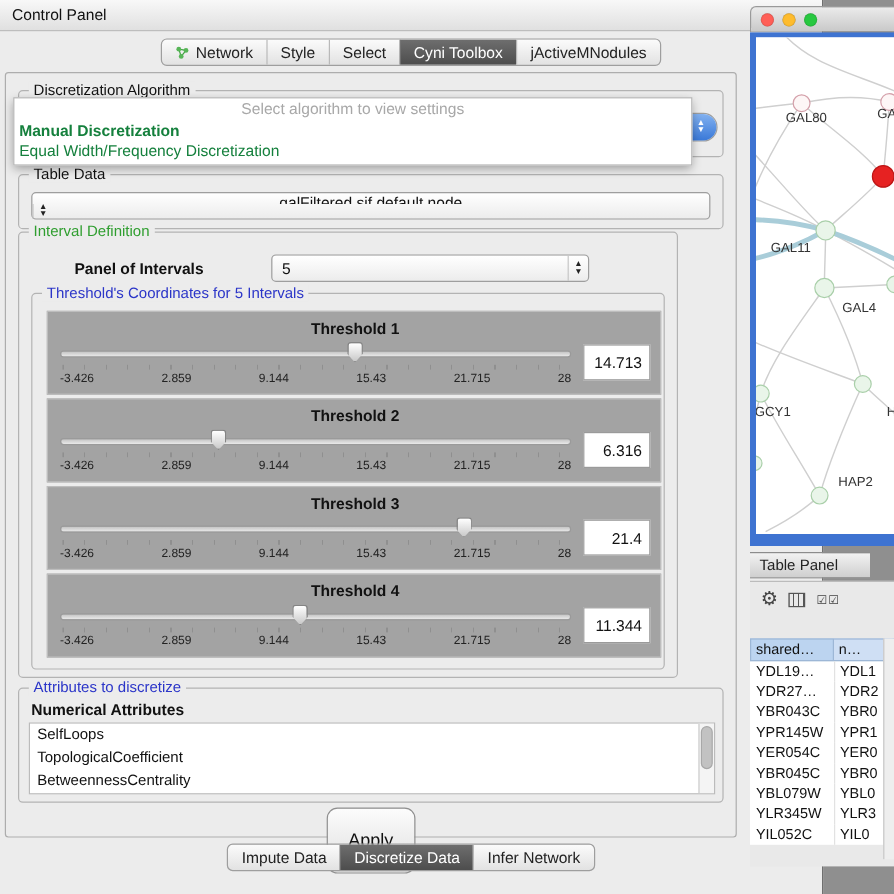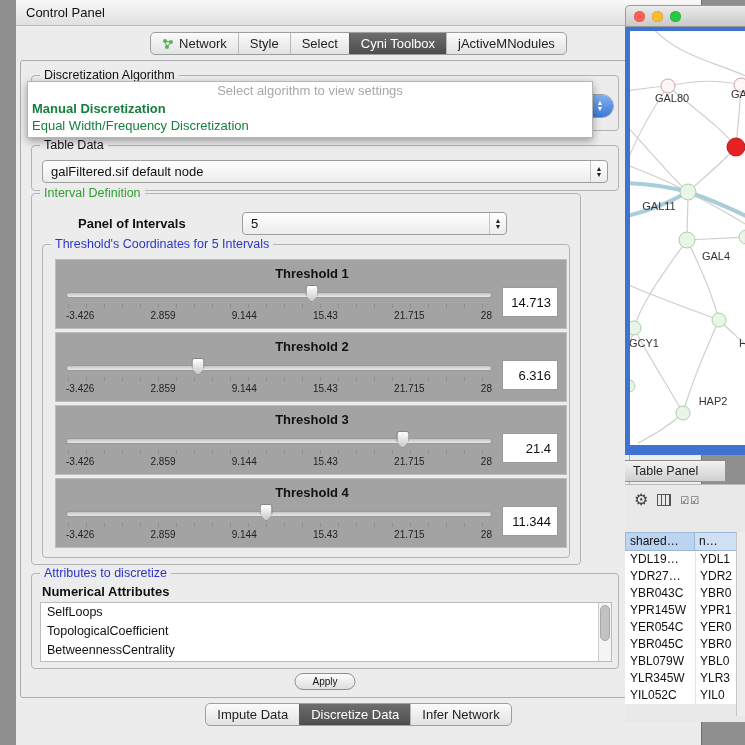--- a/index.html
+++ b/index.html
@@ -1,20 +1,20 @@
 <!DOCTYPE html>
 <html><head>
 <meta charset="utf-8">
 <style>
   * { box-sizing: border-box; margin: 0; padding: 0; }
   html, body { width: 745px; height: 745px; overflow: hidden; }
   body { background: #8f8f8f; font-family: "Liberation Sans", "DejaVu Sans", sans-serif; position: relative; color: #111; }
 
   
-  .control-window { position: absolute; left: 16px; top: 0; width: 686px; height: 745px; background: #ececec; border-right: 1px solid #6f6f6f; }
+  .control-window { position: absolute; left: 0; top: 0; width: 686px; height: 745px; background: #ececec; border-right: 1px solid #6f6f6f; }
   .titlebar { height: 26px; background: linear-gradient(#f8f8f8, #e0e0e0); border-bottom: 1px solid #bdbdbd; display: flex; align-items: center; padding: 0 10px; font-size: 13px; }
   .titlebar .spacer { flex: 1; }
   .win-btn { font-size: 13px; color: #222; margin-left: 12px; cursor: default; }
   .close-btn { font-weight: bold; }
 
   .tabs-row { position: absolute; left: 0; right: 0; display: flex; justify-content: center; }
   .tabs-top { top: 32px; }
   .tabs-bottom { top: 703px; }
   .tabgroup { display: flex; border: 1px solid #9e9e9e; border-radius: 5px; background: linear-gradient(#fbfbfb, #e2e2e2); overflow: hidden; }
   .tab { padding: 3px 11px; font-size: 13px; color: #222; border-left: 1px solid #b9b9b9; display: flex; align-items: center; gap: 5px; white-space: nowrap; cursor: default; }
@@ -53,21 +53,21 @@
   .scale { position: absolute; left: 0; right: 0; top: 25px; display: flex; justify-content: space-between; font-size: 10px; color: #222; }
   .valbox { width: 56px; height: 30px; margin-top: 2px; background: #fff; border: 1px solid #9a9a9a; font-size: 13px; display: flex; align-items: center; justify-content: flex-end; padding-right: 6px; }
 
   
   .attr-title { position: absolute; left: 10px; top: 10px; font-size: 13px; font-weight: bold; }
   .attr-listbox { position: absolute; left: 8px; top: 28px; width: 572px; height: 60px; background: #fff; border: 1px solid #bbb; overflow: hidden; }
   .attr-item { font-size: 12.5px; line-height: 19px; padding-left: 6px; white-space: nowrap; }
   .attr-scroll { position: absolute; right: 0; top: 0; bottom: 0; width: 13px; background: #f4f4f4; border-left: 1px solid #ccc; }
   .attr-thumb { position: absolute; right: 1px; top: 2px; width: 10px; height: 36px; background: #c2c2c2; border: 1px solid #a8a8a8; border-radius: 5px; }
 
-  .apply-btn { position: absolute; top: 612px; left: 50%; transform: translateX(-50%); padding: 2px 17px; font-size: 10px; background: linear-gradient(#fcfcfc, #dedede); border: 1px solid #8f8f8f; border-radius: 9px; cursor: default; }
+  .apply-btn { position: absolute; top: 612px; left: 50%; transform: translateX(-50%); padding: 18px 17px; font-size: 15px; background: linear-gradient(#fcfcfc, #dedede); border: 1px solid #8f8f8f; border-radius: 9px; cursor: default; }
 
   
   .net-window { position: absolute; left: 625px; top: 5px; width: 120px; height: 450px; }
   .net-title { height: 22px; background: linear-gradient(#ebebeb, #c9c9c9); border: 1px solid #9a9a9a; border-right: none; border-radius: 5px 0 0 0; display: flex; align-items: center; gap: 6px; padding-left: 8px; }
   .light { width: 11px; height: 11px; border-radius: 50%; box-shadow: inset 0 0 1px rgba(0,0,0,0.45); }
   .net-frame { position: absolute; left: 0; top: 22px; right: 0; bottom: 0; }
   .net-canvas { position: absolute; left: 5px; top: 4px; right: 0; bottom: 10px; background: #fff; overflow: hidden; }
   .net-canvas svg { width: 100%; height: 100%; display: block; }
 
   
@@ -141,21 +141,21 @@
     <div class="popup">
       <div class="popup-placeholder">Select algorithm to view settings</div>
       <div id="popup-options">
           <div class="popup-option first">Manual Discretization</div>
           <div class="popup-option">Equal Width/Frequency Discretization</div>
         </div>
     </div>
 
     <div class="group" style="left:10px; top:84px; width:588px; height:46px;">
       <span class="glabel">Table Data</span>
-      <div class="combo" style="left:10px; top:14px; width:566px; height:23px;">
+      <div class="combo" style="left:10px; top:14px; width:566px; height:23px;flex-direction:column;">
         <div class="txt">galFiltered.sif default node</div>
         <div class="step">
           <span>▲</span>
           <span>▼</span>
         </div>
       </div>
     </div>
 
     <div class="group" style="left:10px; top:132px; width:550px; height:372px;">
       <span class="glabel green">Interval Definition</span>

